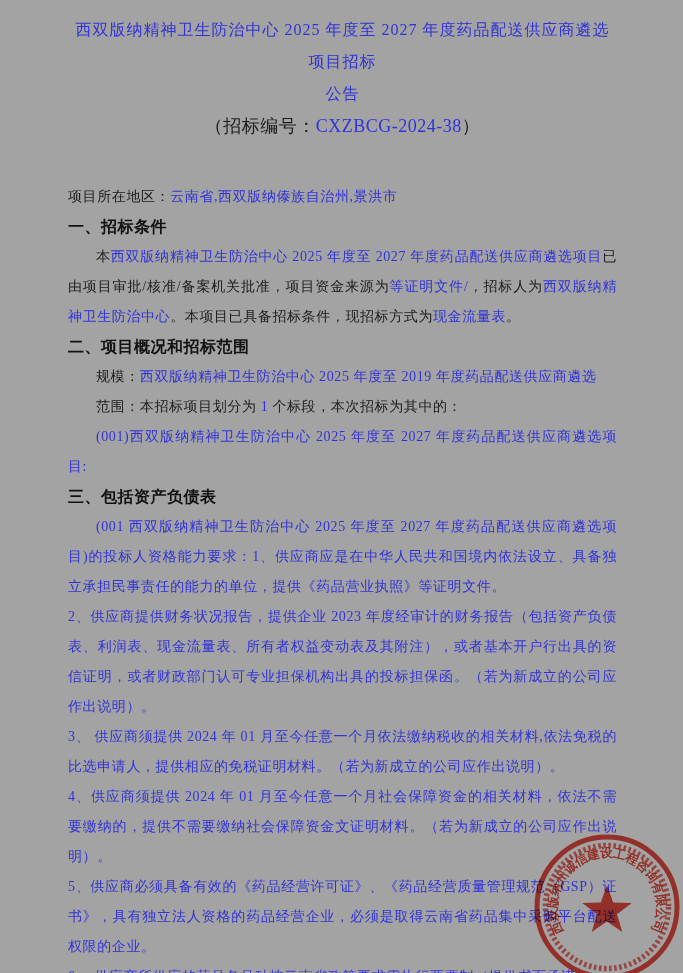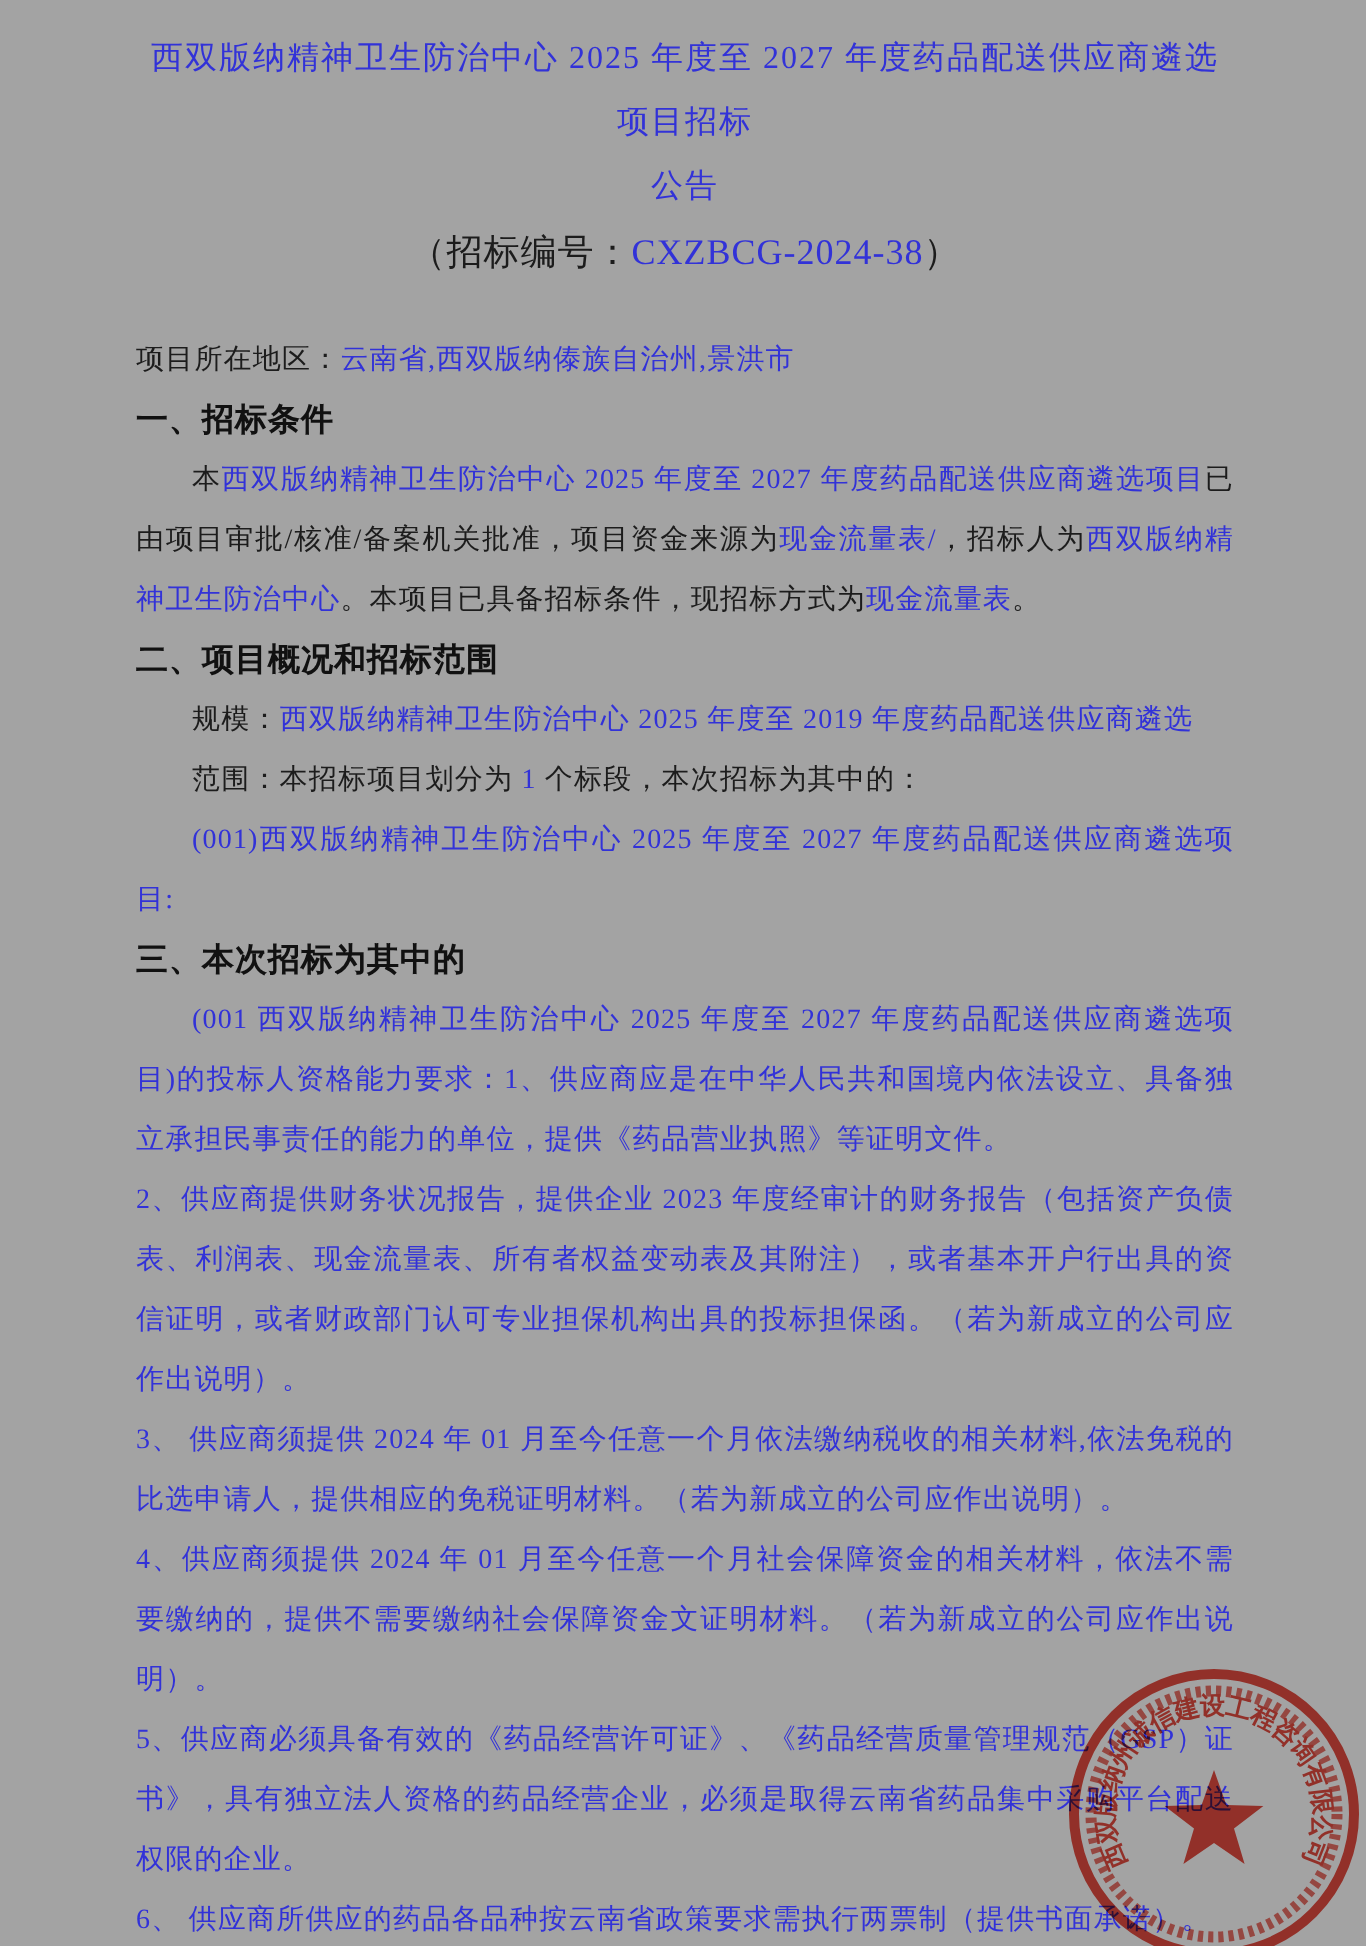--- a/index.html
+++ b/index.html
@@ -7,21 +7,21 @@
     width:683px;height:973px;box-sizing:border-box;position:relative;overflow:hidden;
     background:#a3a3a3;padding:14px 66px 0 68px;
     font-family:"Liberation Serif","DejaVu Serif",serif;color:var(--ink,#1c1c1c);
   }
   .title{
     margin:0;font-size:16px;font-weight:normal;line-height:32px;text-align:center;
     color:var(--blue,#3232d8);letter-spacing:1px;
   }
   .sub{margin:0;text-align:center;font-size:18px;line-height:32px;letter-spacing:.5px;}
   .line{margin:0;font-size:14px;line-height:30px;letter-spacing:.6px;}
-  .loc{margin-top:24px;}
+  .loc{margin-top:40px;}
   .sec{
     margin:0;font-size:16px;line-height:30px;font-weight:bold;color:#111;
     font-family:"Liberation Sans","DejaVu Sans",sans-serif;letter-spacing:.5px;
   }
   .para{margin:0;font-size:14px;line-height:30px;text-align:justify;letter-spacing:.6px;}
   .indent{text-indent:2em;}
   .seg-b{color:var(--blue,#3232d8);}
   .seg-k{color:var(--ink,#1c1c1c);}
   .seal{
     position:absolute;left:532px;top:832px;width:150px;height:150px;
@@ -35,26 +35,26 @@
 <div class="page">
 
   <h1 class="title"><span>西双版纳精神卫生防治中心 2025 年度至 2027 年度药品配送供应商遴选项目招标</span><br><span>公告</span></h1>
 
   <p class="sub"><span class="seg-k">（招标编号：</span><span class="seg-b">CXZBCG-2024-38</span><span class="seg-k">）</span></p>
 
   <p class="line loc"><span class="seg-k">项目所在地区：</span><span class="seg-b">云南省,西双版纳傣族自治州,景洪市</span></p>
 
   <div>
       <h2 class="sec">一、招标条件</h2>
-      <p class="para indent"><span class="seg-k">本</span><span class="seg-b">西双版纳精神卫生防治中心 2025 年度至 2027 年度药品配送供应商遴选项目</span><span class="seg-k">已由项目审批/核准/备案机关批准，项目资金来源为</span><span class="seg-b">现金流量表/</span><span class="seg-k">，招标人为</span><span class="seg-b">西双版纳精神卫生防治中心</span><span class="seg-k">。本项目已具备招标条件，现招标方式为</span><span class="seg-b">现金流量表</span><span class="seg-k">。</span></p>
+      <p class="para indent"><span class="seg-k">本</span><span class="seg-b">西双版纳精神卫生防治中心 2025 年度至 2027 年度药品配送供应商遴选项目</span><span class="seg-k">已由项目审批/核准/备案机关批准，项目资金来源为</span><span class="seg-b">等证明文件/</span><span class="seg-k">，招标人为</span><span class="seg-b">西双版纳精神卫生防治中心</span><span class="seg-k">。本项目已具备招标条件，现招标方式为</span><span class="seg-b">现金流量表</span><span class="seg-k">。</span></p>
       <h2 class="sec">二、项目概况和招标范围</h2>
       <p class="para indent"><span class="seg-k">规模：</span><span class="seg-b">西双版纳精神卫生防治中心 2025 年度至 2019 年度药品配送供应商遴选</span></p>
       <p class="para indent"><span class="seg-k">范围：本招标项目划分为 </span><span class="seg-b">1</span><span class="seg-k"> 个标段，本次招标为其中的：</span></p>
       <p class="para indent"><span class="seg-b">(001)西双版纳精神卫生防治中心 2025 年度至 2027 年度药品配送供应商遴选项目:</span></p>
-      <h2 class="sec">三、本次招标为其中的</h2>
+      <h2 class="sec">三、包括资产负债表</h2>
       <p class="para indent"><span class="seg-b">(001 西双版纳精神卫生防治中心 2025 年度至 2027 年度药品配送供应商遴选项目)的投标人资格能力要求：1、供应商应是在中华人民共和国境内依法设立、具备独立承担民事责任的能力的单位，提供《药品营业执照》等证明文件。</span></p>
       <p class="para"><span class="seg-b">2、供应商提供财务状况报告，提供企业 2023 年度经审计的财务报告（包括资产负债表、利润表、现金流量表、所有者权益变动表及其附注），或者基本开户行出具的资信证明，或者财政部门认可专业担保机构出具的投标担保函。（若为新成立的公司应作出说明）。</span></p>
       <p class="para"><span class="seg-b">3、 供应商须提供 2024 年 01 月至今任意一个月依法缴纳税收的相关材料,依法免税的比选申请人，提供相应的免税证明材料。（若为新成立的公司应作出说明）。</span></p>
       <p class="para"><span class="seg-b">4、供应商须提供 2024 年 01 月至今任意一个月社会保障资金的相关材料，依法不需要缴纳的，提供不需要缴纳社会保障资金文证明材料。（若为新成立的公司应作出说明）。</span></p>
       <p class="para"><span class="seg-b">5、供应商必须具备有效的《药品经营许可证》、《药品经营质量管理规范（GSP）证书》，具有独立法人资格的药品经营企业，必须是取得云南省药品集中采购平台配送权限的企业。</span></p>
       <p class="para"><span class="seg-b">6、 供应商所供应的药品各品种按云南省政策要求需执行两票制（提供书面承诺）。</span></p>
     </div>
 
   <svg class="seal" viewBox="0 0 150 150" xmlns="http://www.w3.org/2000/svg" aria-hidden="true">
     <circle cx="75" cy="75" r="70" fill="none" stroke="var(--red,#e23b2e)" stroke-width="5"></circle>

